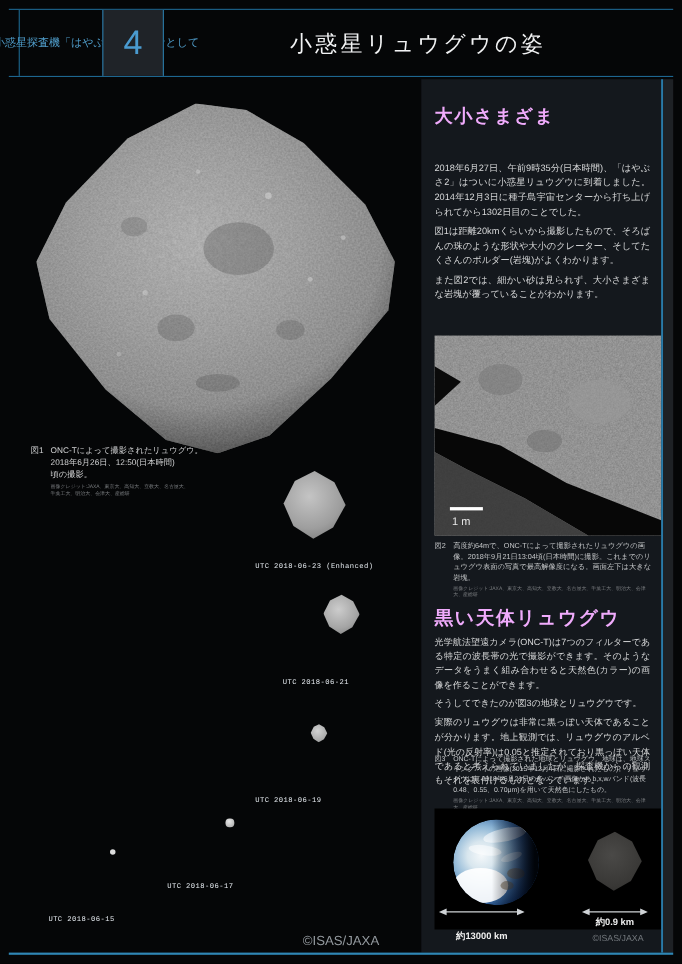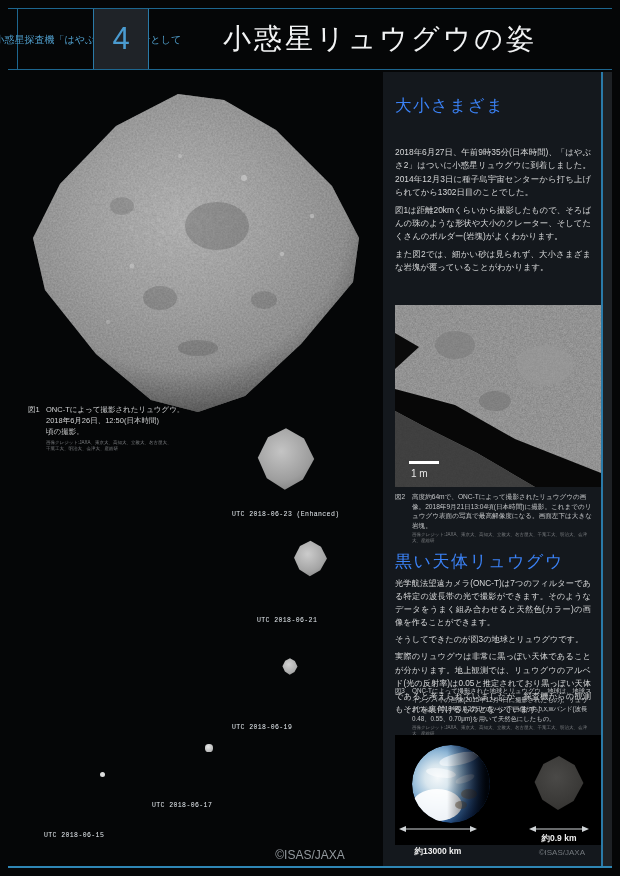--- a/index.html
+++ b/index.html
@@ -12,36 +12,36 @@
   .logo{left:17px;top:9px;width:76px;height:60px;border-left:1px solid #1d668f;
         display:flex;align-items:center;justify-content:center;}
   .logo-en{font-size:4px;color:#d8dde1;letter-spacing:.2px;white-space:nowrap;margin-bottom:2px;}
   .logo-jp{font-family:"Liberation Serif","DejaVu Serif",serif;font-size:10px;line-height:13px;
            color:#4f9cc9;text-align:center;white-space:nowrap;}
   .numbox{left:93px;top:9px;width:54px;height:60px;background:#1f2328;
           border-left:1px solid #2a7aa8;border-right:1px solid #2a7aa8;
           display:flex;align-items:center;justify-content:center;
           color:#4a9bd0;font-size:31px;font-weight:300;}
   .title{left:148px;top:9px;width:464px;height:60px;display:flex;align-items:center;justify-content:center;
-         font-family:"Liberation Serif","DejaVu Serif",serif;font-size:28px;color:#f2f3f4;letter-spacing:3px;}
+         font-family:"Liberation Serif","DejaVu Serif",serif;font-size:20px;color:#f2f3f4;letter-spacing:3px;}
   
   .rock{position:absolute;clip-path:polygon(50% 2%,80% 18%,97% 50%,78% 82%,48% 98%,18% 80%,3% 48%,20% 16%);}
   .seq-label{position:absolute;font-family:"Liberation Mono","DejaVu Sans Mono",monospace;
              font-size:6.5px;color:#e6ebf0;letter-spacing:.4px;white-space:nowrap;}
   .fig1cap{left:28px;top:404px;width:180px;display:flex;font-size:7.5px;line-height:11px;color:#d2d3d4;}
   .fig1cap .figlabel{width:18px;flex:none;}
   .tinycredit{font-size:4.5px;line-height:6px;color:#7b7e81;margin-top:3px;width:130px;}
   .credit-left{left:240px;top:848px;width:140px;text-align:center;font-size:12px;color:#93999e;}
   
   .panel{left:383px;top:72px;width:218px;height:794px;background:#14181d;}
   .vline{left:601px;top:72px;width:2px;height:794px;background:#2a7aa8;}
   .rstripe{left:603px;top:72px;width:9px;height:794px;background:#1e2125;}
   .bline{left:8px;top:866px;width:604px;height:2px;background:#2f86b4;}
   .heading{position:absolute;font-family:"Liberation Serif","DejaVu Serif",serif;
-           color:#3b82f6;font-size:16.5px;letter-spacing:1.5px;white-space:nowrap;}
+           color:#f0abfc;font-size:16.5px;letter-spacing:1.5px;white-space:nowrap;font-weight:bold;}
   .bodytext{position:absolute;left:12px;width:196px;color:#d7d8d9;font-size:8.4px;line-height:13.4px;
             text-align:justify;word-break:break-all;}
   .bodytext p{margin:0 0 4px 0;}
   .figcap{position:absolute;left:12px;width:194px;display:flex;font-size:6.6px;line-height:9.6px;color:#c4c6c8;}
   .figcap .figlabel{width:17px;flex:none;}
   .figcap .tinycredit{width:180px;margin-top:2px;}
   .fig3box{position:absolute;left:12px;top:663px;width:206px;height:110px;background:#000;}
   .scale-label{position:absolute;font-size:8.5px;font-weight:bold;color:#efefef;text-align:center;white-space:nowrap;}
   .credit-right{position:absolute;right:16px;top:776px;font-size:8px;color:#74797e;}
   svg{display:block;}

